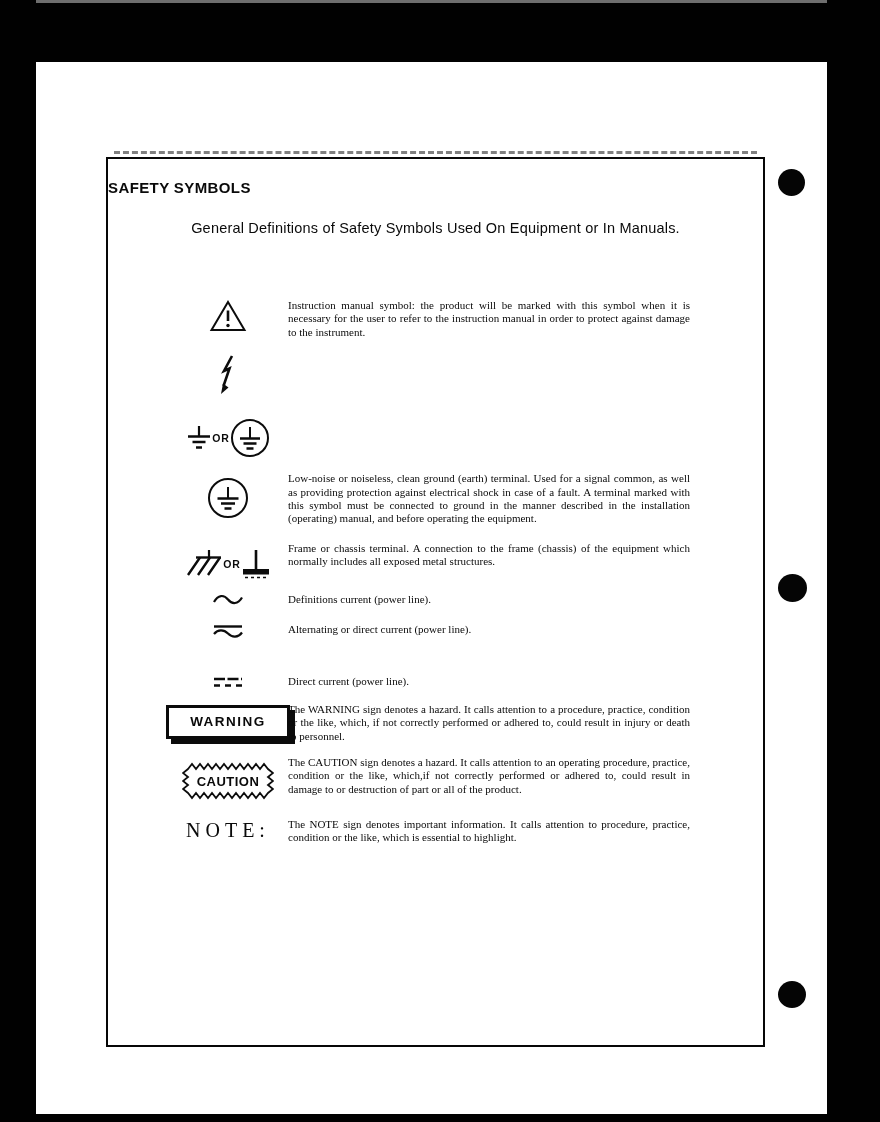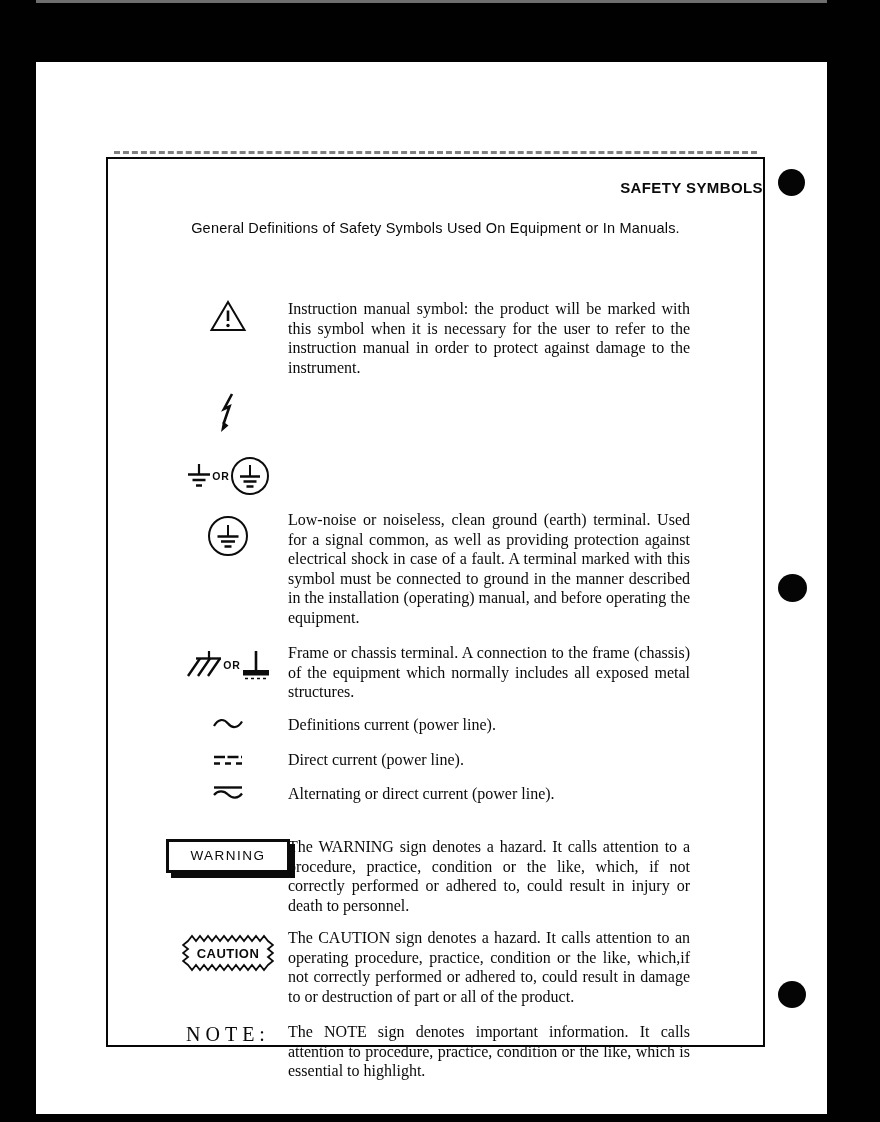--- a/index.html
+++ b/index.html
@@ -11,42 +11,42 @@
   .bar-left{left:0;top:0;width:36px;height:1118px;}
   .bar-right{right:0;top:0;width:53px;height:1122px;}
   .bar-bottom{left:0;top:1114px;width:880px;height:8px;}
 
   
   .box{position:absolute;left:106px;top:157px;width:655px;height:886px;
        border:2px solid #060606;background:#fff;}
   .box::before{content:"";position:absolute;left:6px;right:6px;top:-8px;
        border-top:3px dashed #1a1a1a;opacity:.55;}
 
-  .title{margin-top:20px;text-align:right;font-family:"Liberation Sans",sans-serif;
+  .title{margin-top:20px;text-align:left;font-family:"Liberation Sans",sans-serif;
          font-weight:bold;font-size:15px;letter-spacing:.4px;}
   .subtitle{margin-top:24px;text-align:center;font-family:"Liberation Sans",sans-serif;
             font-weight:normal;font-size:14.5px;letter-spacing:.2px;}
 
   .rows{margin-top:63px;}
   .row{display:flex;align-items:flex-start;}
   .sym{width:120px;margin-left:60px;display:flex;justify-content:center;
        align-items:center;flex:none;}
   .row.mid .sym{align-self:center;}
-  .txt{width:402px;font-size:16px;line-height:1.22;text-align:justify;}
+  .txt{width:402px;font-size:11px;line-height:1.22;text-align:justify;}
   .txt.one{text-align:left;}
   svg{display:block;}
   .stroke{stroke:#0c0c0c;fill:none;}
   .fill{fill:#0c0c0c;stroke:none;}
   .or{font-family:"Liberation Sans",sans-serif;font-weight:bold;font-size:10.5px;letter-spacing:1px;}
 
   .mb16{margin-bottom:16px}.mb15{margin-bottom:15px}.mb14{margin-bottom:14px}
   .mb13{margin-bottom:13px}.mb34{margin-bottom:34px}
 
   .warning-badge{border:3px solid #0b0b0b;box-shadow:5px 5px 0 #0b0b0b;background:#fff;
-      padding:6px 21px 7px;font-family:"Liberation Sans",sans-serif;font-weight:normal;
+      padding:6px 21px 7px;font-family:"Liberation Sans",sans-serif;font-weight:bold;
       font-size:13.5px;letter-spacing:1.5px;margin-top:2px;}
   .caution-badge{position:relative;width:92px;height:42px;margin-top:4px;text-align:center;}
   .caution-badge .label{position:absolute;left:0;top:0;width:92px;height:42px;
       display:flex;align-items:center;justify-content:center;
       font-family:"Liberation Sans",sans-serif;font-weight:bold;font-size:13px;letter-spacing:.5px;}
   .note-label{font-size:20px;letter-spacing:5px;margin-top:1px;white-space:nowrap;}
 
   .dot{position:absolute;background:#050505;border-radius:50%;}
   .dot1{left:778px;top:169px;width:27px;height:27px;}
   .dot2{left:778px;top:574px;width:29px;height:28px;}
@@ -154,42 +154,42 @@
         <div class="sym">
           <span>
             <svg width="32" height="14" viewBox="0 0 32 14">
               <path class="stroke" stroke-width="2.2" d="M2,9 C6,1.5 12,1.5 16,6.5 C20,11.5 26,11.5 30,4.5"></path>
             </svg>
           </span>
         </div>
         <div class="txt one">Definitions current (power line).</div>
       </div>
 
+      <div class="row mid mb34">
+        <div class="sym">
+          <span>
+            <svg width="32" height="18" viewBox="0 0 32 18">
+              <path class="stroke" stroke-width="2.4" d="M2,3.5 L30,3.5"></path>
+              <path class="stroke" stroke-width="2.2" d="M2,11 C6,6 12,6.5 16,10.5 C20,14.5 26,15 30,9.5"></path>
+            </svg>
+          </span>
+        </div>
+        <div class="txt one">Alternating or direct current (power line).</div>
+      </div>
+
       <div class="row mid mb14">
         <div class="sym">
           <span>
             <svg width="32" height="14" viewBox="0 0 32 14">
               <path class="stroke" stroke-width="2.4" stroke-dasharray="11 2.5" d="M2,4 L30,4"></path>
               <path class="stroke" stroke-width="2.4" stroke-dasharray="6 5" d="M2,10.5 L30,10.5"></path>
             </svg>
           </span>
         </div>
         <div class="txt one">Direct current (power line).</div>
-      </div>
-
-      <div class="row mid mb34">
-        <div class="sym">
-          <span>
-            <svg width="32" height="18" viewBox="0 0 32 18">
-              <path class="stroke" stroke-width="2.4" d="M2,3.5 L30,3.5"></path>
-              <path class="stroke" stroke-width="2.2" d="M2,11 C6,6 12,6.5 16,10.5 C20,14.5 26,15 30,9.5"></path>
-            </svg>
-          </span>
-        </div>
-        <div class="txt one">Alternating or direct current (power line).</div>
       </div>
 
       <div class="row mb13">
         <div class="sym">
           <div class="warning-badge">WARNING</div>
         </div>
         <div class="txt">The WARNING sign denotes a hazard. It calls attention to a procedure, practice, condition or the like, which, if not correctly performed or adhered to, could result in injury or death to personnel.</div>
       </div>
 
       <div class="row mb16">

